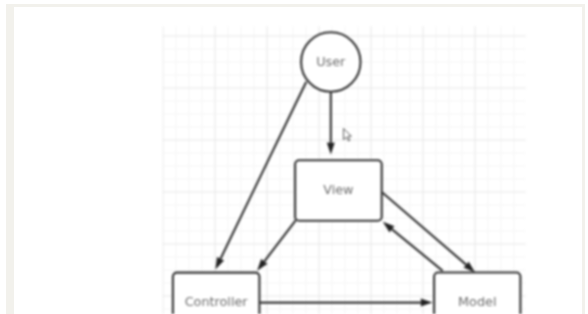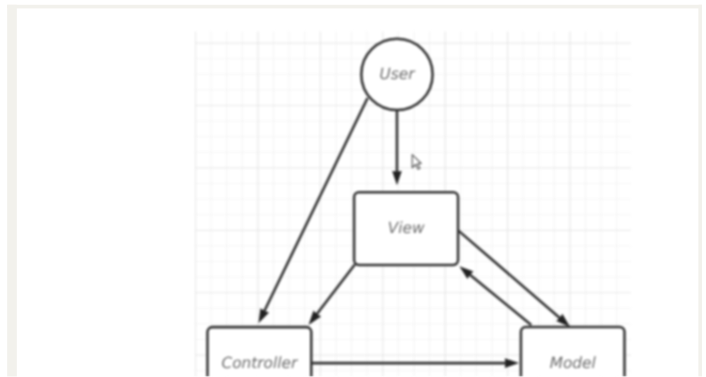--- a/index.html
+++ b/index.html
@@ -1,19 +1,19 @@
 <!DOCTYPE html>
 <html><head>
 <meta charset="utf-8">
 <title>MVC diagram</title>
 <style>
   html,body{margin:0;padding:0;}
   body{width:588px;height:314px;overflow:hidden;background:#ffffff;
        font-family:"DejaVu Sans",sans-serif;}
-  #root{position:relative;width:588px;height:314px;background:#ffffff;overflow:hidden;font-style:italic;}
+  #root{position:relative;width:588px;height:314px;background:#ffffff;overflow:hidden;}
   .bar{position:absolute;background:#f2f1ec;}
   #bar-top{left:6px;top:4px;width:579px;height:3px;}
   #bar-left{left:6px;top:4px;width:7.9px;height:310px;}
   #bar-right{left:581.5px;top:4px;width:3.5px;height:310px;}
   #canvas{position:absolute;left:0;top:0;width:588px;height:314px;filter:blur(0.95px);}
   .node-label{font-family:"DejaVu Sans",sans-serif;font-size:12.8px;
               fill:#6e6e6e;text-anchor:middle;}
   .shape{fill:#ffffff;stroke:#333333;stroke-width:2.1;}
   .edge{stroke:#333333;stroke-width:2.15;fill:none;}
   .ahead{fill:#212121;stroke:none;}

